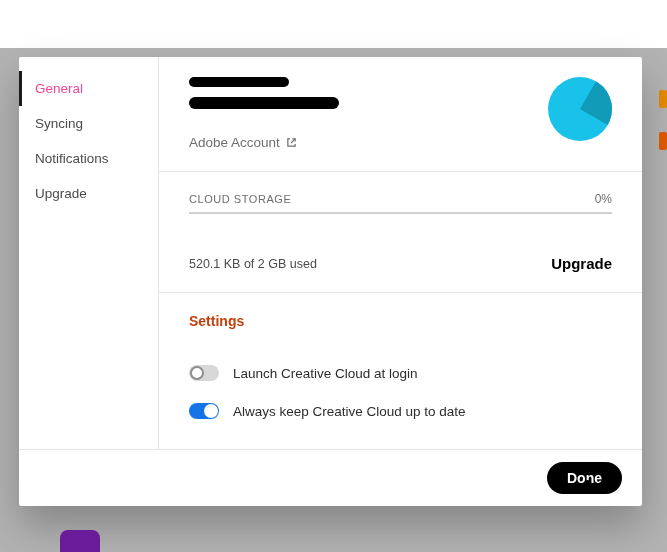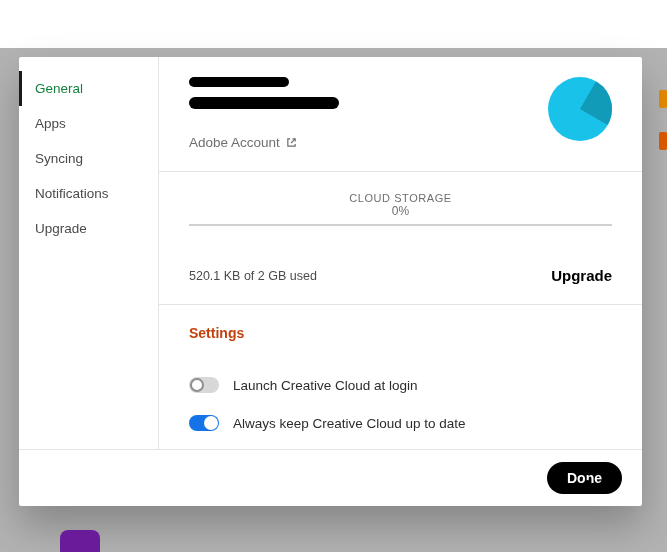--- a/index.html
+++ b/index.html
@@ -30,21 +30,21 @@
   }
 
   
   .sidebar {
     width: 140px;
     border-right: 1px solid #e4e4e4;
     padding-top: 14px;
   }
   .sidebar-item {
     font-size: 13.5px;
-    color: #15803d;
+    color: #ec4899;
     padding: 10px 14px 10px 16px;
     cursor: pointer;
   }
   .sidebar-item.active { border-left: 3px solid #1b1b1b; font-weight: 500; padding-left: 13px; }
   .sidebar-item:not(.active) { color: #4b4b4b; }
 
   
   .main-wrap { flex: 1; position: relative; }
   .main {
     position: absolute; inset: 0;
@@ -63,21 +63,21 @@
   .redact { background: #000; border-radius: 6px; height: 10px; margin-bottom: 10px; }
   .redact.r1 { width: 100px; }
   .redact.r2 { width: 150px; height: 12px; }
   .adobe-link { color: #6e6e6e; font-size: 13.5px; margin-top: 16px; display: inline-flex; align-items: center; gap: 6px; cursor: pointer; }
   .ext-icon { width: 11px; height: 11px; }
   .avatar { width: 64px; height: 64px; border-radius: 50%; position: relative; overflow: hidden; background: #18c2e8; }
   .avatar .wedge { position: absolute; left: 50%; top: 50%; width: 50%; height: 50%; background: #129bb8; transform-origin: 0 0; transform: rotate(-60deg); padding-left:200px; padding-bottom:200px; box-sizing:content-box; }
   .avatar .wedge::after{ content:""; position:absolute; left:0; top:0;}
 
   
-  .storage-head { display: flex; justify-content: space-between; align-items: center; color: #6e6e6e; font-size: 11px; letter-spacing: .05em; flex-direction: column; }
+  .storage-head { display: flex; justify-content: space-between; align-items: center; color: #6e6e6e; font-size: 11px; letter-spacing: .05em; }
   .storage-head .pct { font-size: 12px; letter-spacing: 0; }
   .storage-bar { height: 2px; background: #d0d0d0; margin-top: 6px; }
   .storage-row { display: flex; justify-content: space-between; align-items: center; margin-top: 41px; }
   .storage-row .used { color: #4b4b4b; font-size: 12.5px; }
   .storage-row .upgrade { font-weight: 700; font-size: 15px; cursor: pointer; }
 
   
   .settings-title { font-weight: 700; font-size: 14px; margin-bottom: 36px; color: #c2410c; }
   .setting-row { display: flex; align-items: center; gap: 14px; font-size: 13.5px; color: #2c2c2c; margin-bottom: 22px; }
 
@@ -110,23 +110,20 @@
     <div class="stripe orange"></div>
     <div class="stripe orange2"></div>
   </div>
 
   <div class="dialog">
     <div class="dialog-body">
 
       <nav class="sidebar">
         <div class="sidebar-item active">
           <span>General</span>
-        </div>
-        <div class="sidebar-item">
-          <span>Apps</span>
         </div>
         <div class="sidebar-item">
           <span>Syncing</span>
         </div>
         <div class="sidebar-item">
           <span>Notifications</span>
         </div>
         <div class="sidebar-item">
           <span>Upgrade</span>
         </div>

